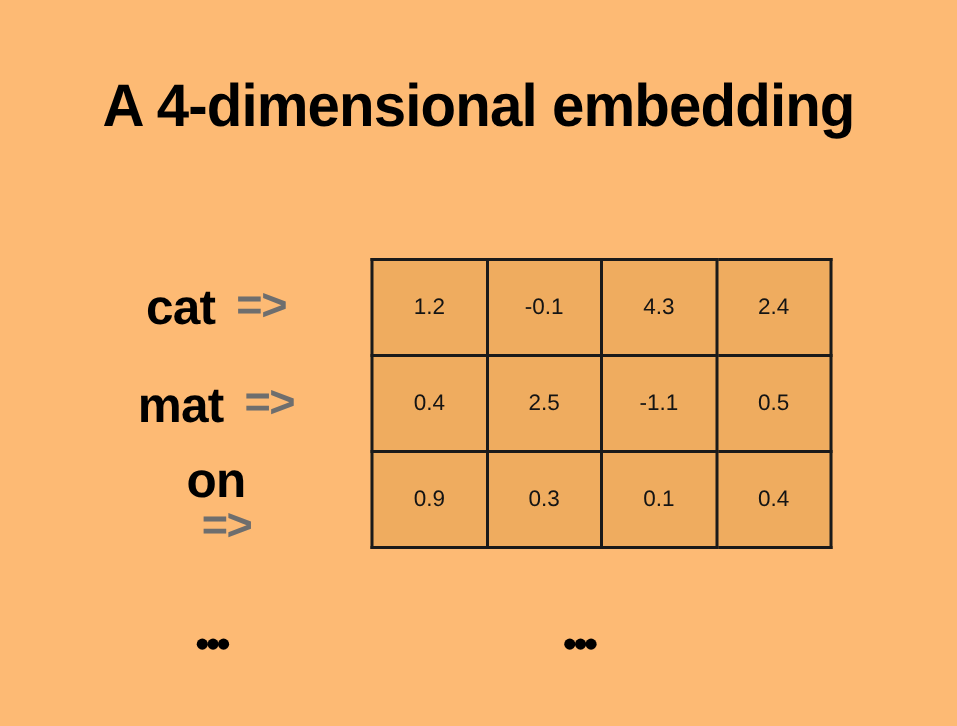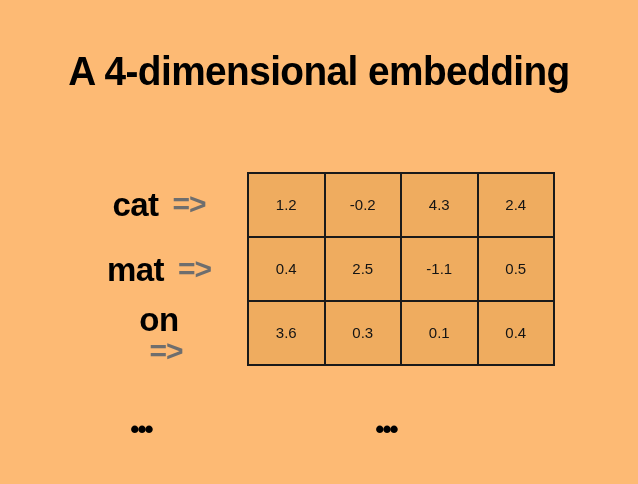--- a/index.html
+++ b/index.html
@@ -31,21 +31,21 @@
     letter-spacing: -0.6px;
     color: #000000;
     transform: scaleX(0.97);
     transform-origin: 50% 50%;
     white-space: nowrap;
   }
 
   
   #word-rows {
     position: absolute;
-    left: 55px;
+    left: 40px;
     top: 172px;
     width: 208px;
     height: 194px;
   }
   .word-row {
     position: absolute;
     left: 0;
     width: 208px;
     height: 64px;
     display: flex;
@@ -141,32 +141,32 @@
       <span class="word-label">on</span>
       <span class="arrow-glyph">=&gt;</span>
     </div>
 
   </div>
 
   <table id="matrix">
     <tbody>
       <tr>
         <td>1.2</td>
-        <td>-0.2</td>
+        <td>-0.1</td>
         <td>4.3</td>
         <td>2.4</td>
       </tr>
       <tr>
         <td>0.4</td>
         <td>2.5</td>
         <td>-1.1</td>
         <td>0.5</td>
       </tr>
       <tr>
-        <td>3.6</td>
+        <td>0.9</td>
         <td>0.3</td>
         <td>0.1</td>
         <td>0.4</td>
       </tr>
     </tbody>
   </table>
 
   <div class="ellipsis" id="ellipsis-left">•••</div>
   <div class="ellipsis" id="ellipsis-right">•••</div>
 

